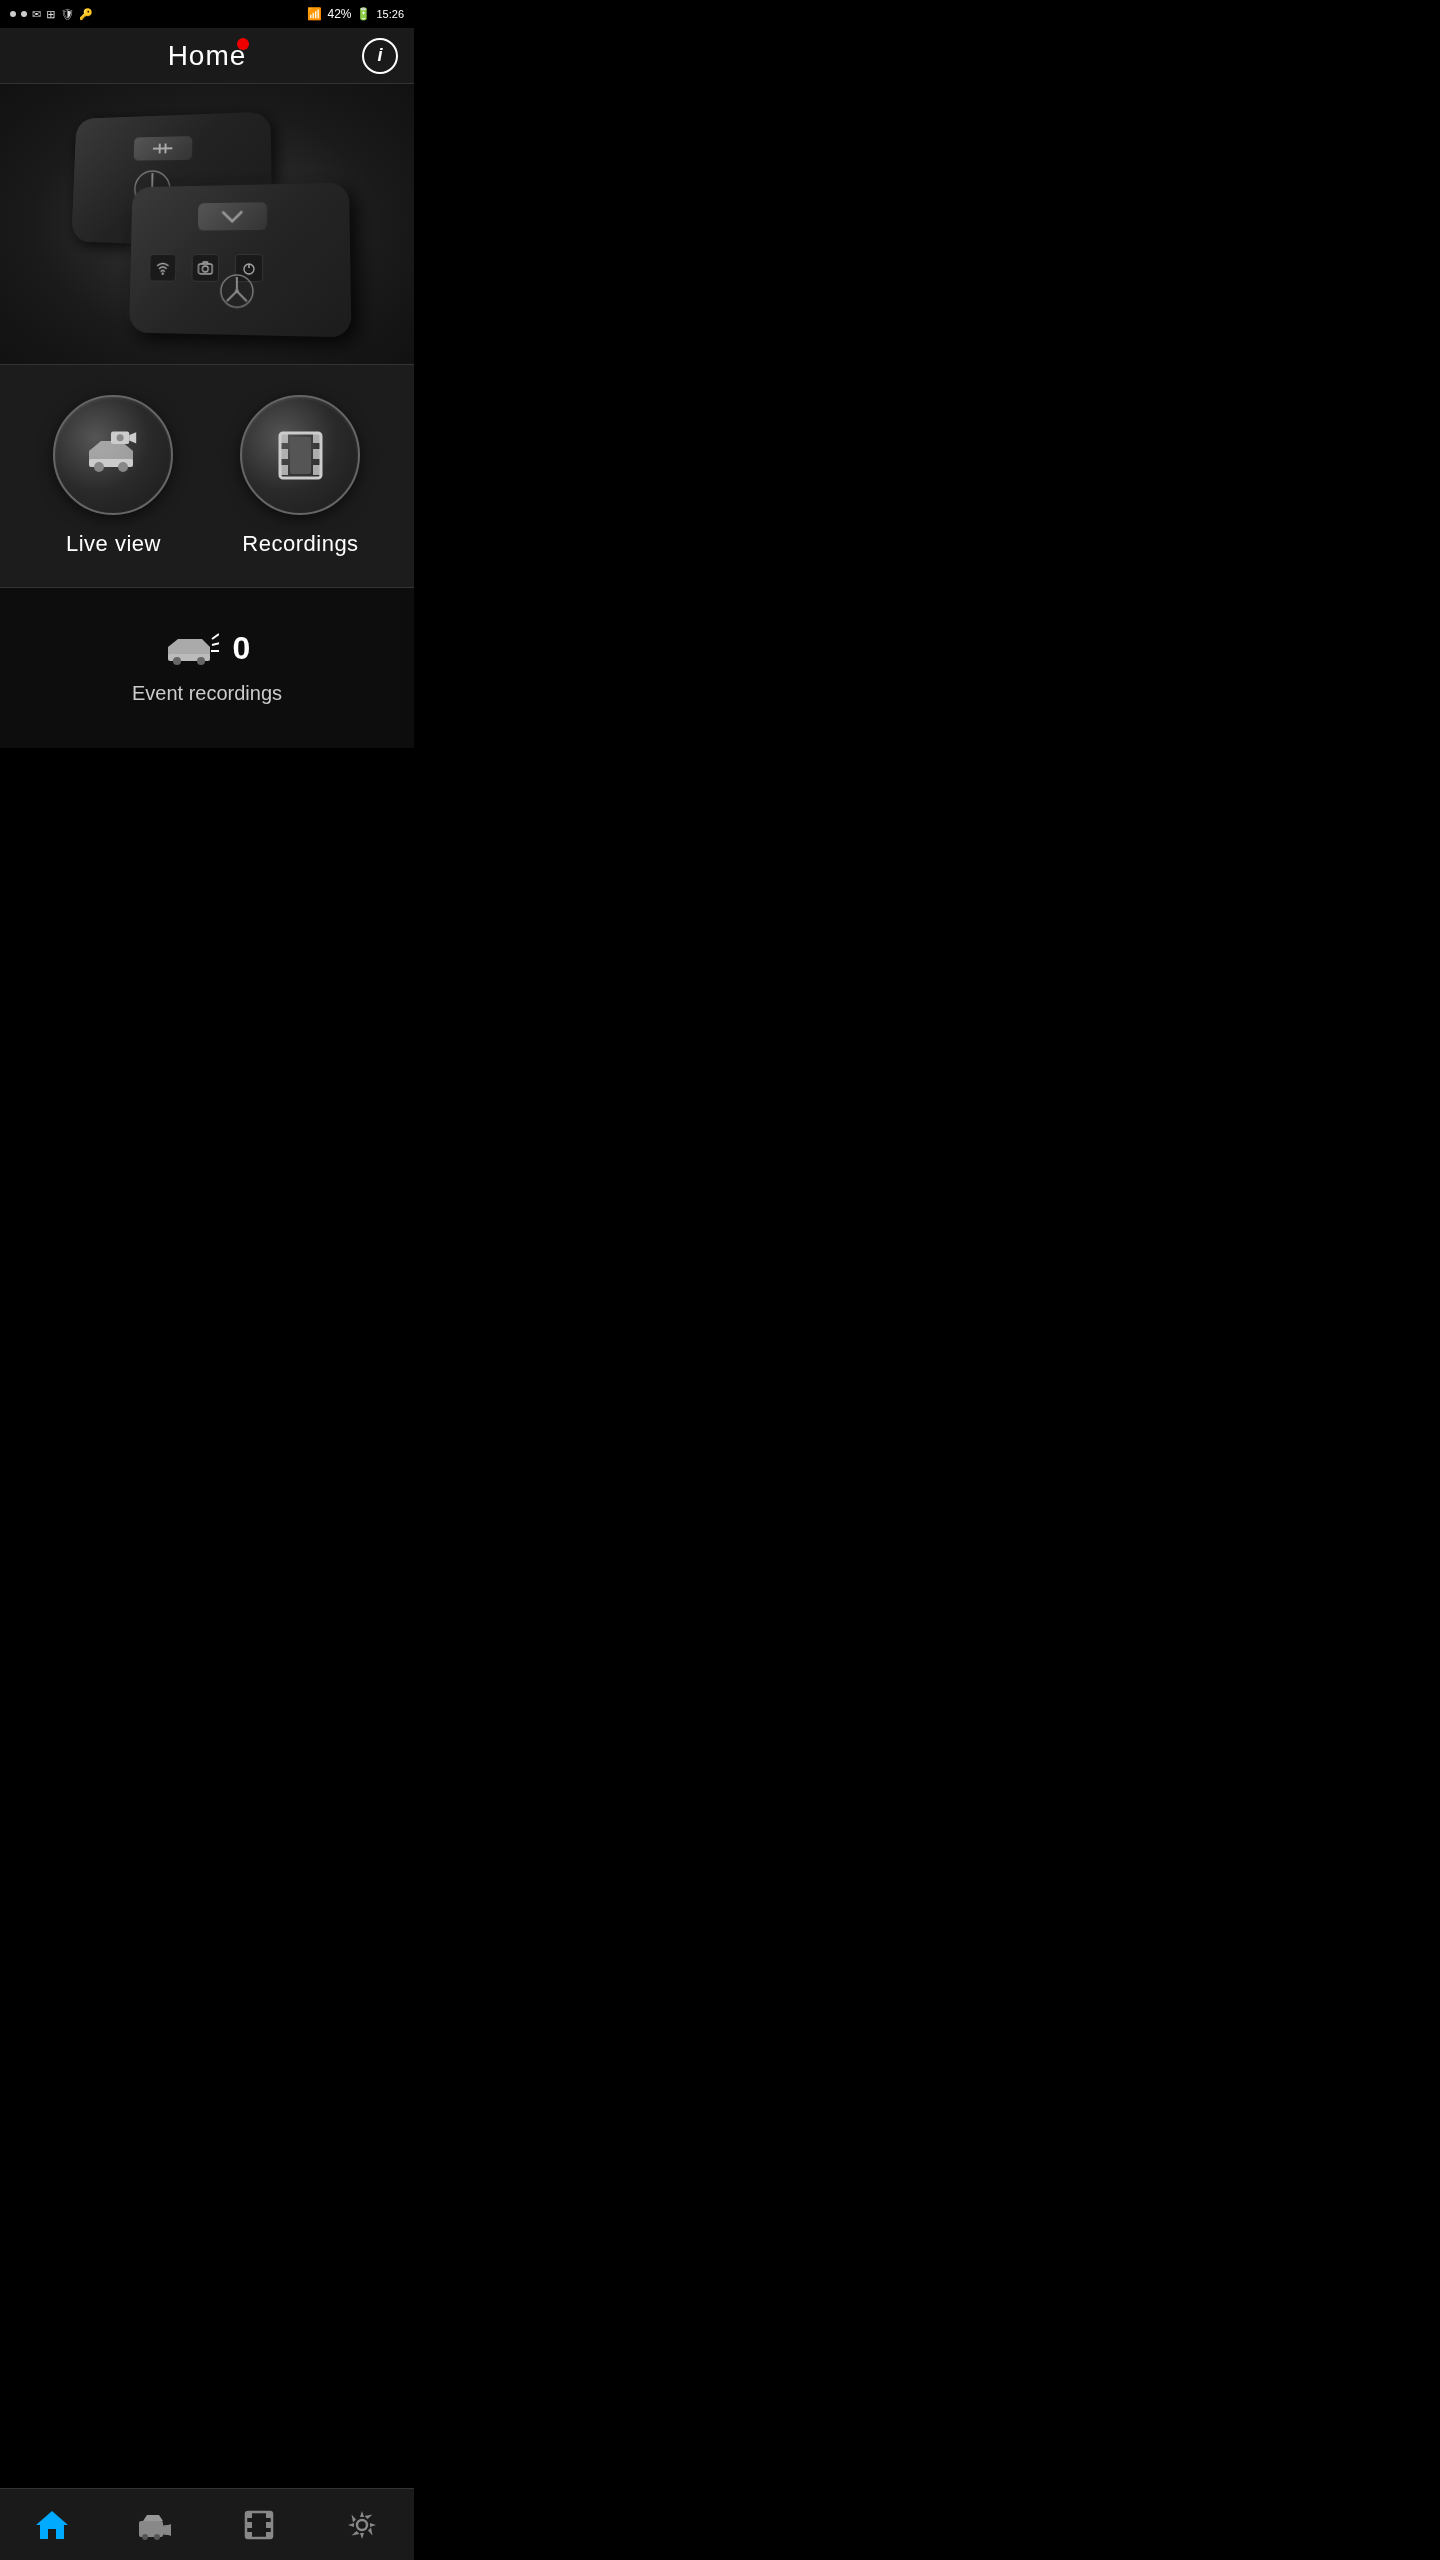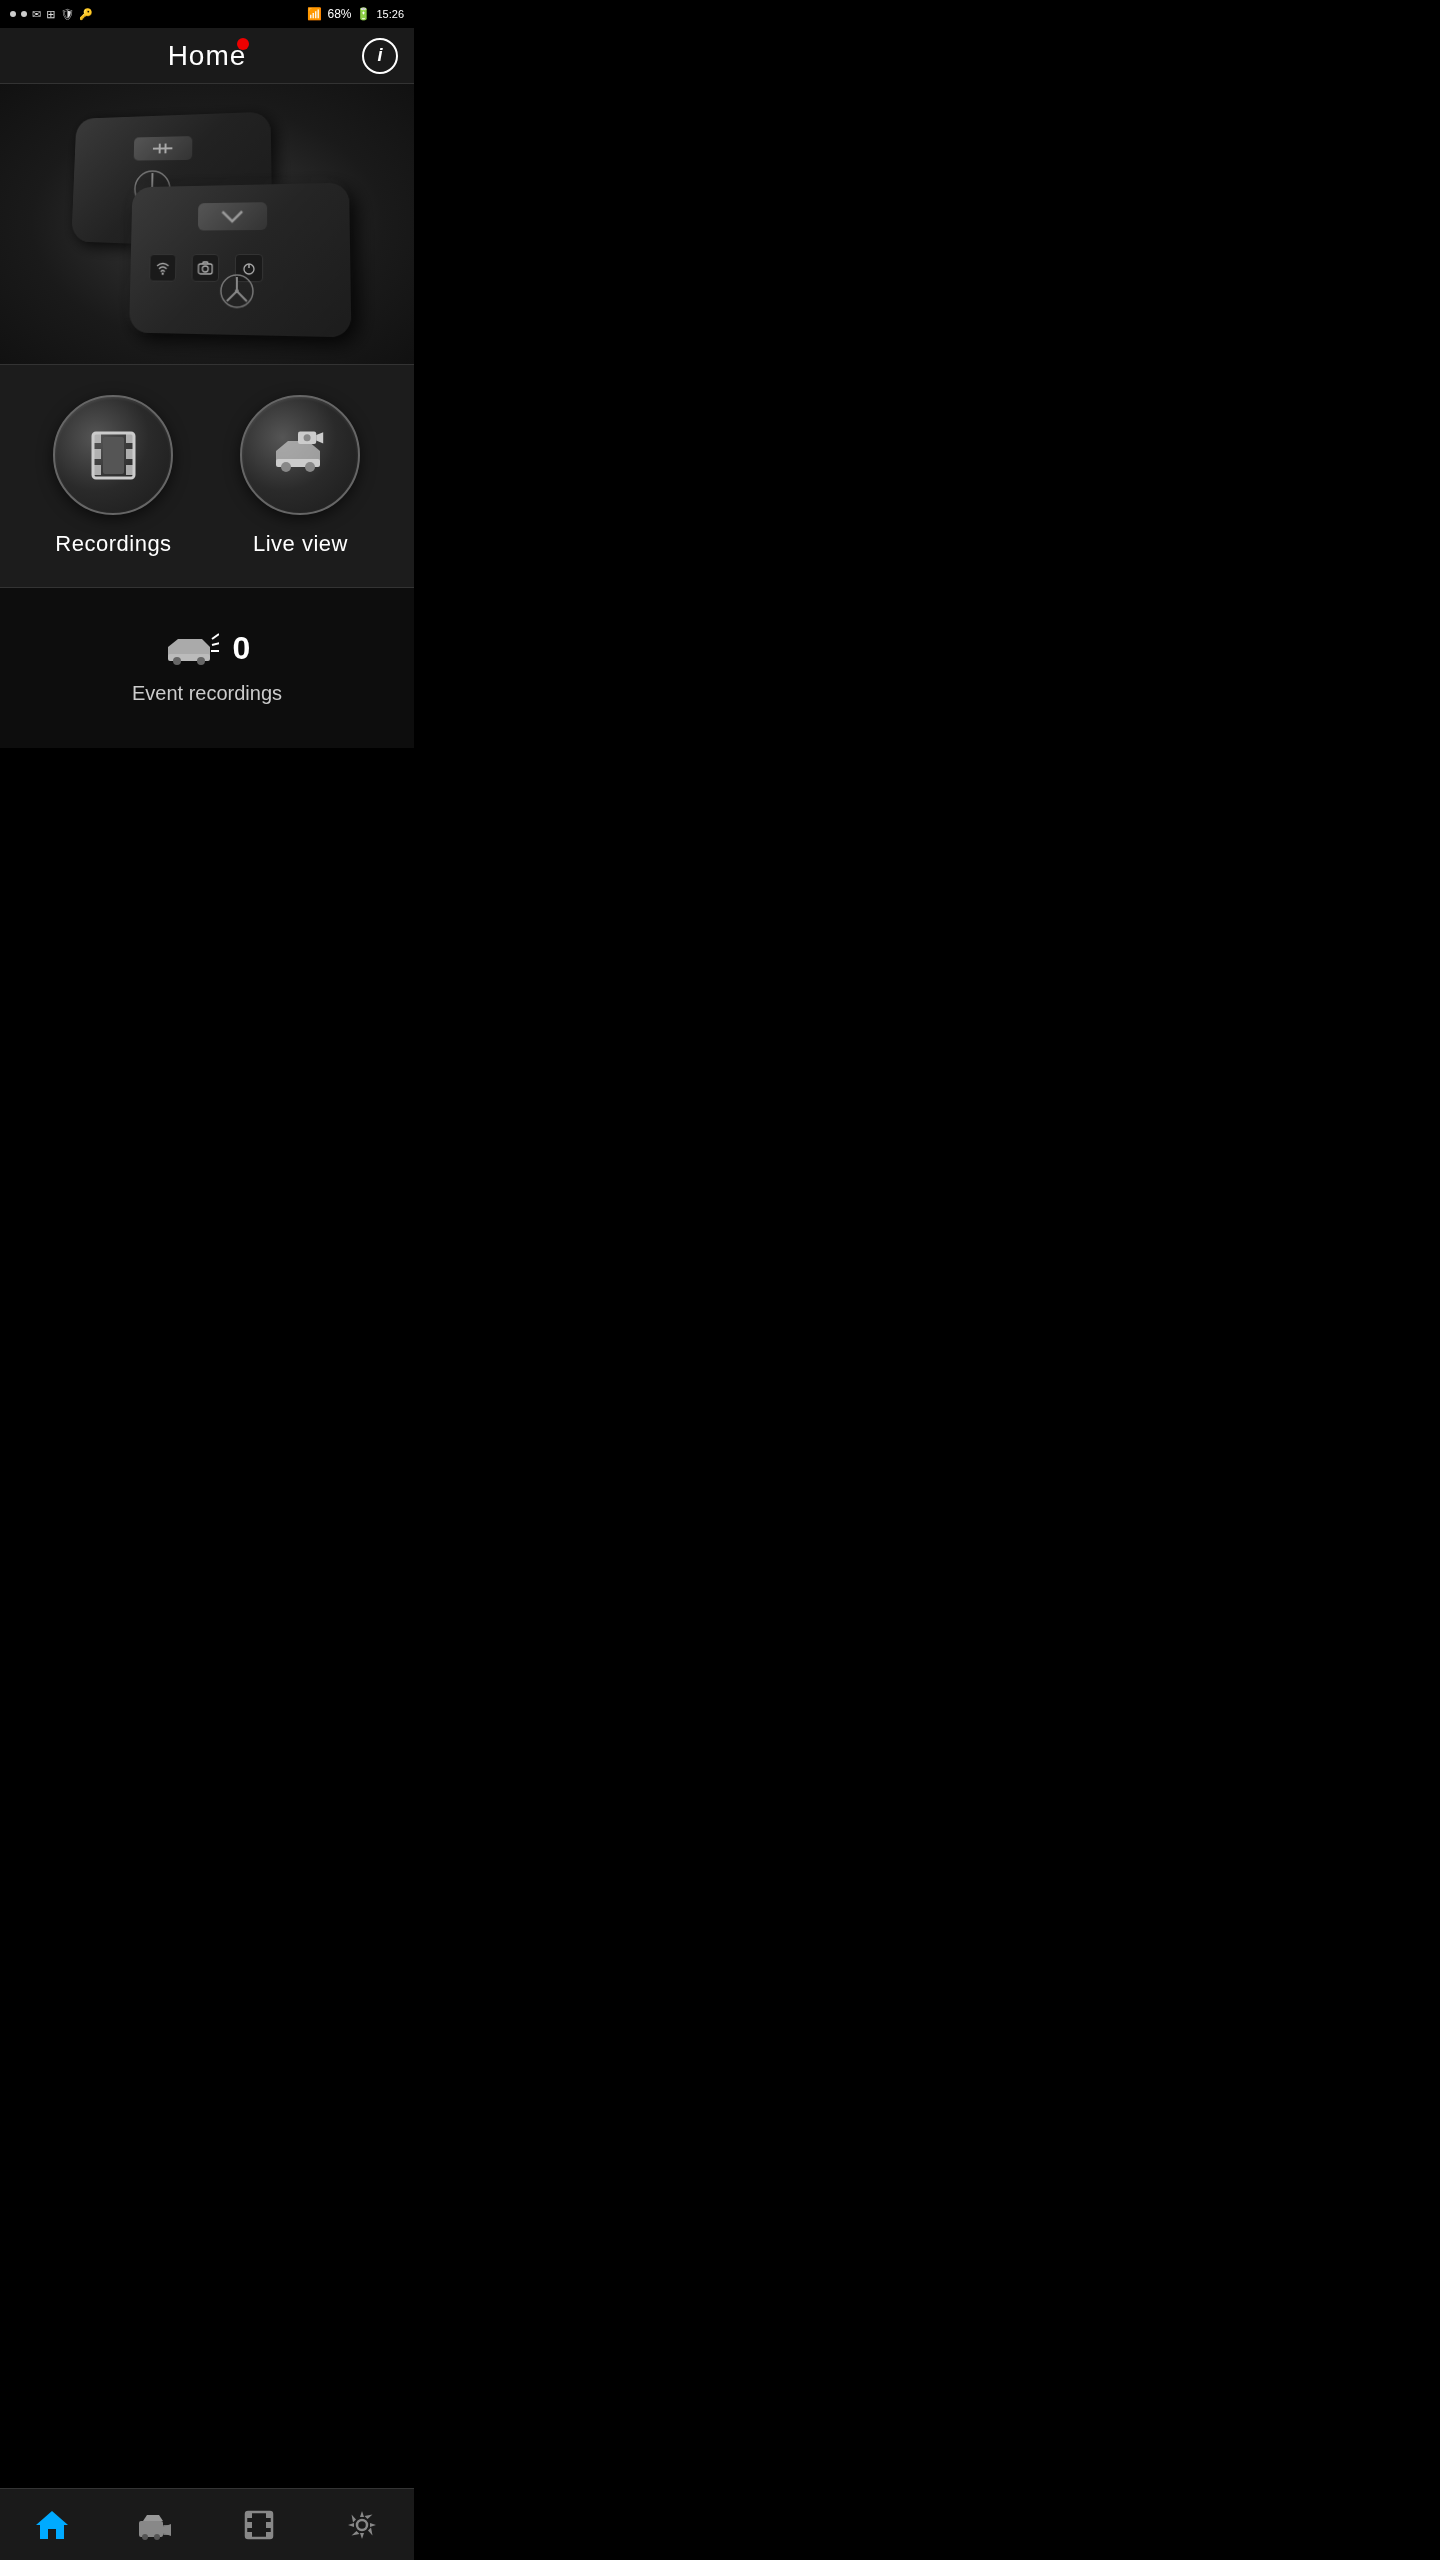--- a/index.html
+++ b/index.html
@@ -303,21 +303,21 @@
     <div class="status-left">
       <div class="status-dot"></div>
       <div class="status-dot"></div>
       <span class="status-icon">✉</span>
       <span class="status-icon">⊞</span>
       <span class="status-icon">🛡</span>
       <span class="status-icon">🔑</span>
     </div>
     <div class="status-right">
       <span>📶</span>
-      <span>68%</span>
+      <span>42%</span>
       <span>🔋</span>
       <span style="font-size:11px;font-weight:normal;">15:26</span>
     </div>
   </div>
 
   <div class="header">
     <span class="header-title">Home</span>
     <div class="header-dot"></div>
     <div class="header-info">
       <span>i</span>
@@ -385,52 +385,52 @@
       </div>
     </div>
   </div>
 
   <div class="main-buttons">
 
     <div class="nav-button">
       <div class="nav-circle">
         <svg viewBox="0 0 65 65">
 
+          <g fill="#ccc">
+            <path d="M8 40 L8 28 L20 18 L40 18 L52 28 L52 40 Z" opacity="0.7"></path>
+            <rect x="8" y="36" width="44" height="8" rx="2"></rect>
+            <circle cx="18" cy="44" r="5" fill="#888"></circle>
+            <circle cx="42" cy="44" r="5" fill="#888"></circle>
+          </g>
+
+          <g fill="#ddd" transform="translate(30, 5) scale(0.7)">
+            <rect x="0" y="5" width="26" height="18" rx="3" fill="#ccc"></rect>
+            <circle cx="13" cy="14" r="5" fill="#888"></circle>
+            <path d="M26 10 L36 6 L36 22 L26 18 Z" fill="#ccc"></path>
+          </g>
+        </svg>
+      </div>
+      <span class="nav-label">Live view</span>
+    </div>
+
+    <div class="nav-button">
+      <div class="nav-circle">
+        <svg viewBox="0 0 65 65">
+
           <rect x="12" y="10" width="41" height="45" rx="3" fill="none" stroke="#ccc" stroke-width="3"></rect>
           <rect x="12" y="10" width="8" height="10" fill="#ccc" opacity="0.8"></rect>
           <rect x="12" y="26" width="8" height="10" fill="#ccc" opacity="0.8"></rect>
           <rect x="12" y="42" width="8" height="10" fill="#ccc" opacity="0.8"></rect>
           <rect x="45" y="10" width="8" height="10" fill="#ccc" opacity="0.8"></rect>
           <rect x="45" y="26" width="8" height="10" fill="#ccc" opacity="0.8"></rect>
           <rect x="45" y="42" width="8" height="10" fill="#ccc" opacity="0.8"></rect>
           <rect x="22" y="14" width="21" height="37" rx="2" fill="#555"></rect>
         </svg>
       </div>
       <span class="nav-label">Recordings</span>
-    </div>
-
-    <div class="nav-button">
-      <div class="nav-circle">
-        <svg viewBox="0 0 65 65">
-
-          <g fill="#ccc">
-            <path d="M8 40 L8 28 L20 18 L40 18 L52 28 L52 40 Z" opacity="0.7"></path>
-            <rect x="8" y="36" width="44" height="8" rx="2"></rect>
-            <circle cx="18" cy="44" r="5" fill="#888"></circle>
-            <circle cx="42" cy="44" r="5" fill="#888"></circle>
-          </g>
-
-          <g fill="#ddd" transform="translate(30, 5) scale(0.7)">
-            <rect x="0" y="5" width="26" height="18" rx="3" fill="#ccc"></rect>
-            <circle cx="13" cy="14" r="5" fill="#888"></circle>
-            <path d="M26 10 L36 6 L36 22 L26 18 Z" fill="#ccc"></path>
-          </g>
-        </svg>
-      </div>
-      <span class="nav-label">Live view</span>
     </div>
   </div>
 
   <div class="event-area">
     <div class="event-row">
       <div class="event-car-icon">
         <svg width="55" height="38" viewBox="0 0 55 38">
 
           <path d="M4 28 L4 18 L14 10 L38 10 L46 18 L46 28 Z" fill="#aaa"></path>
           <rect x="4" y="25" width="42" height="7" rx="2" fill="#bbb"></rect>

